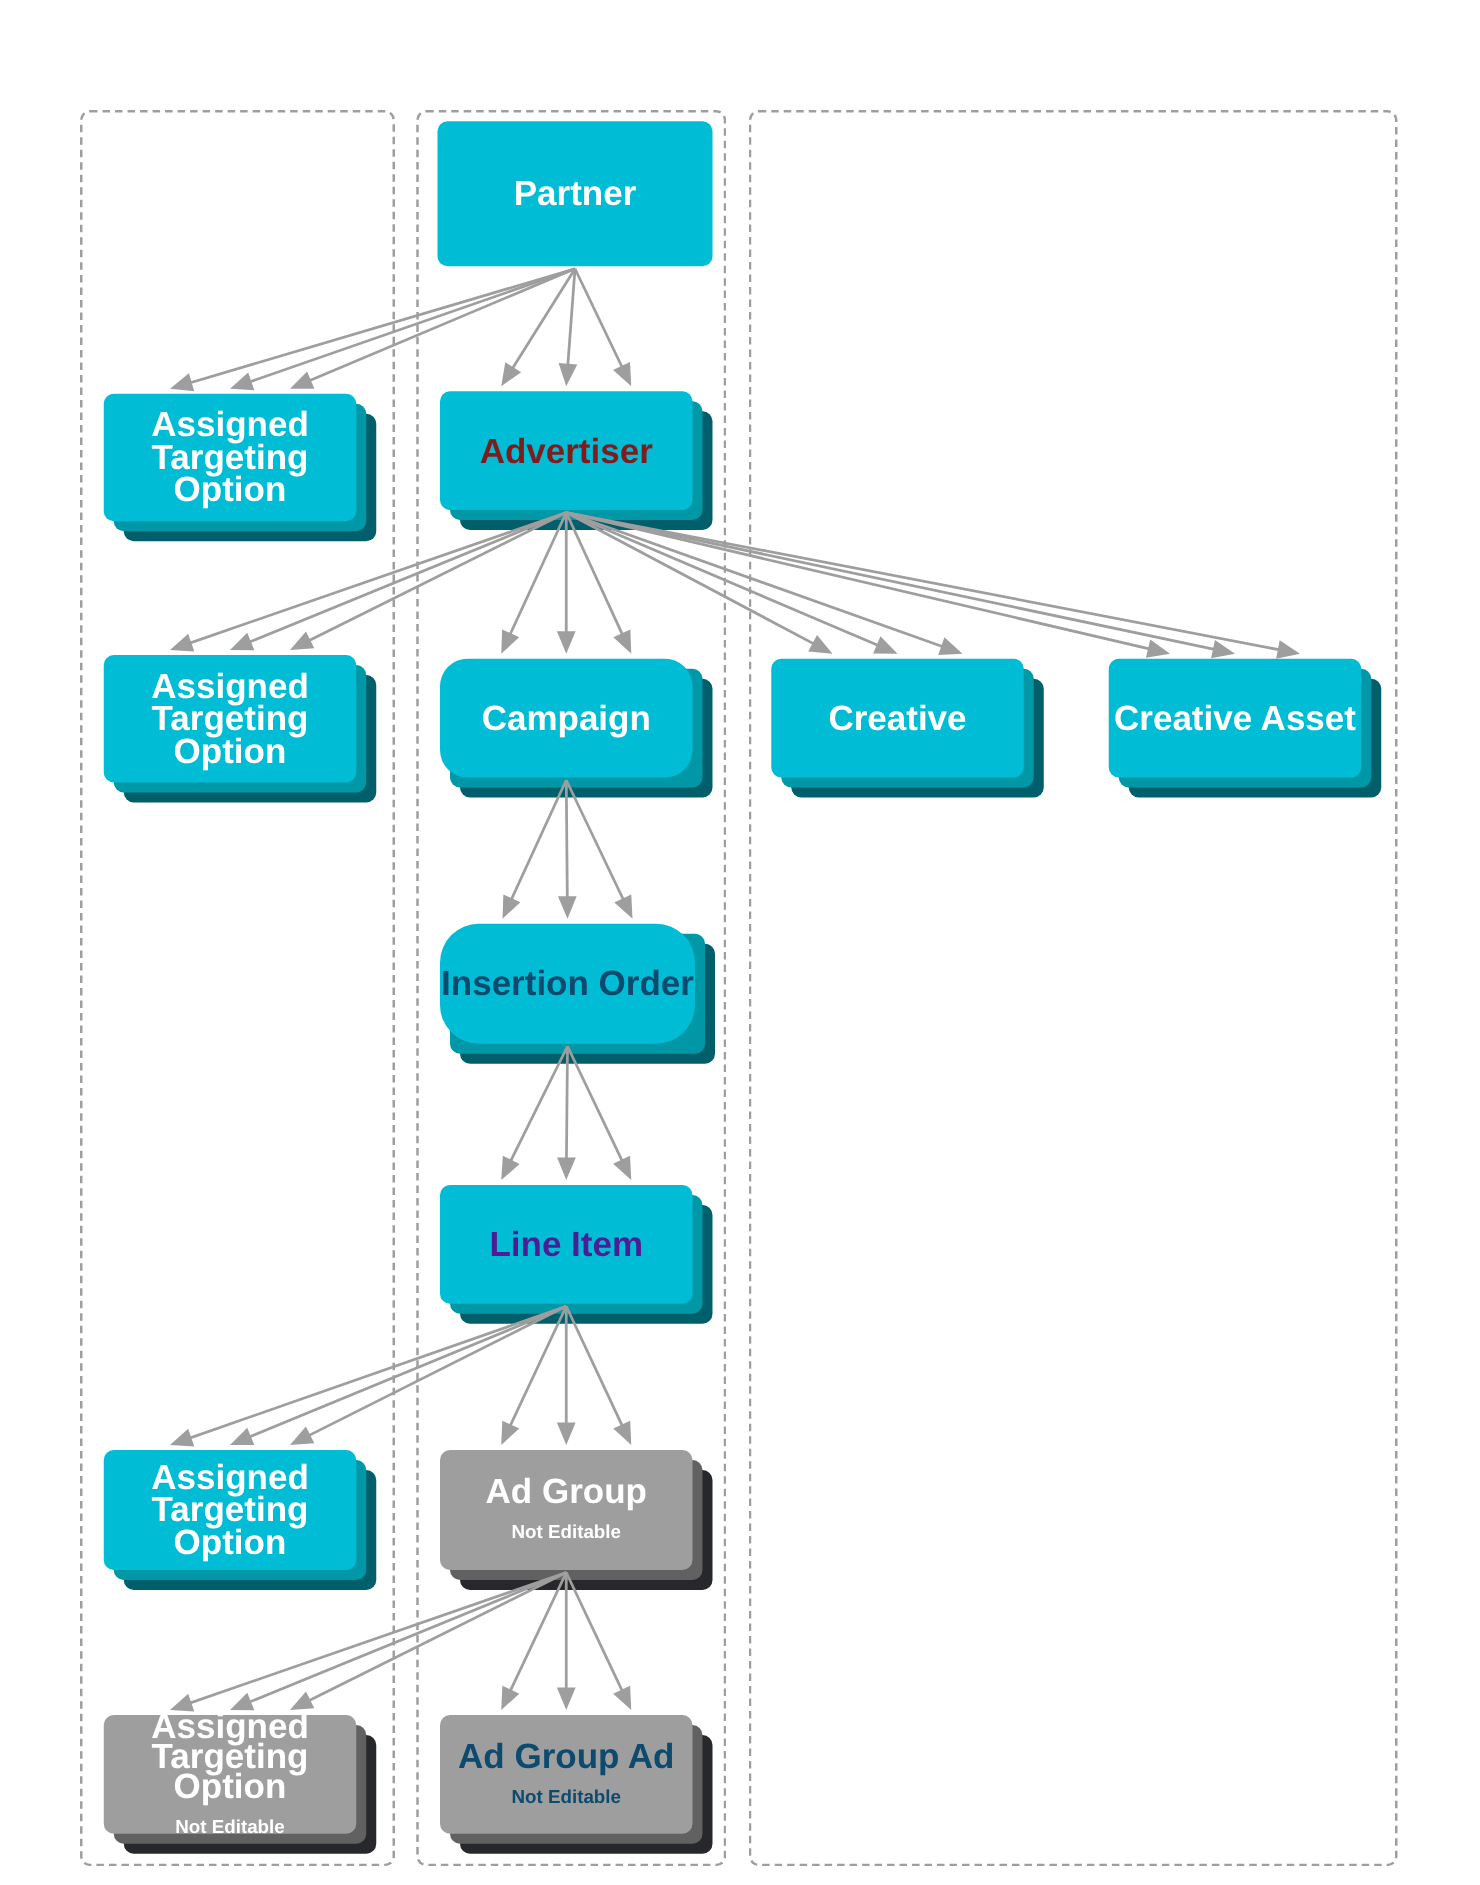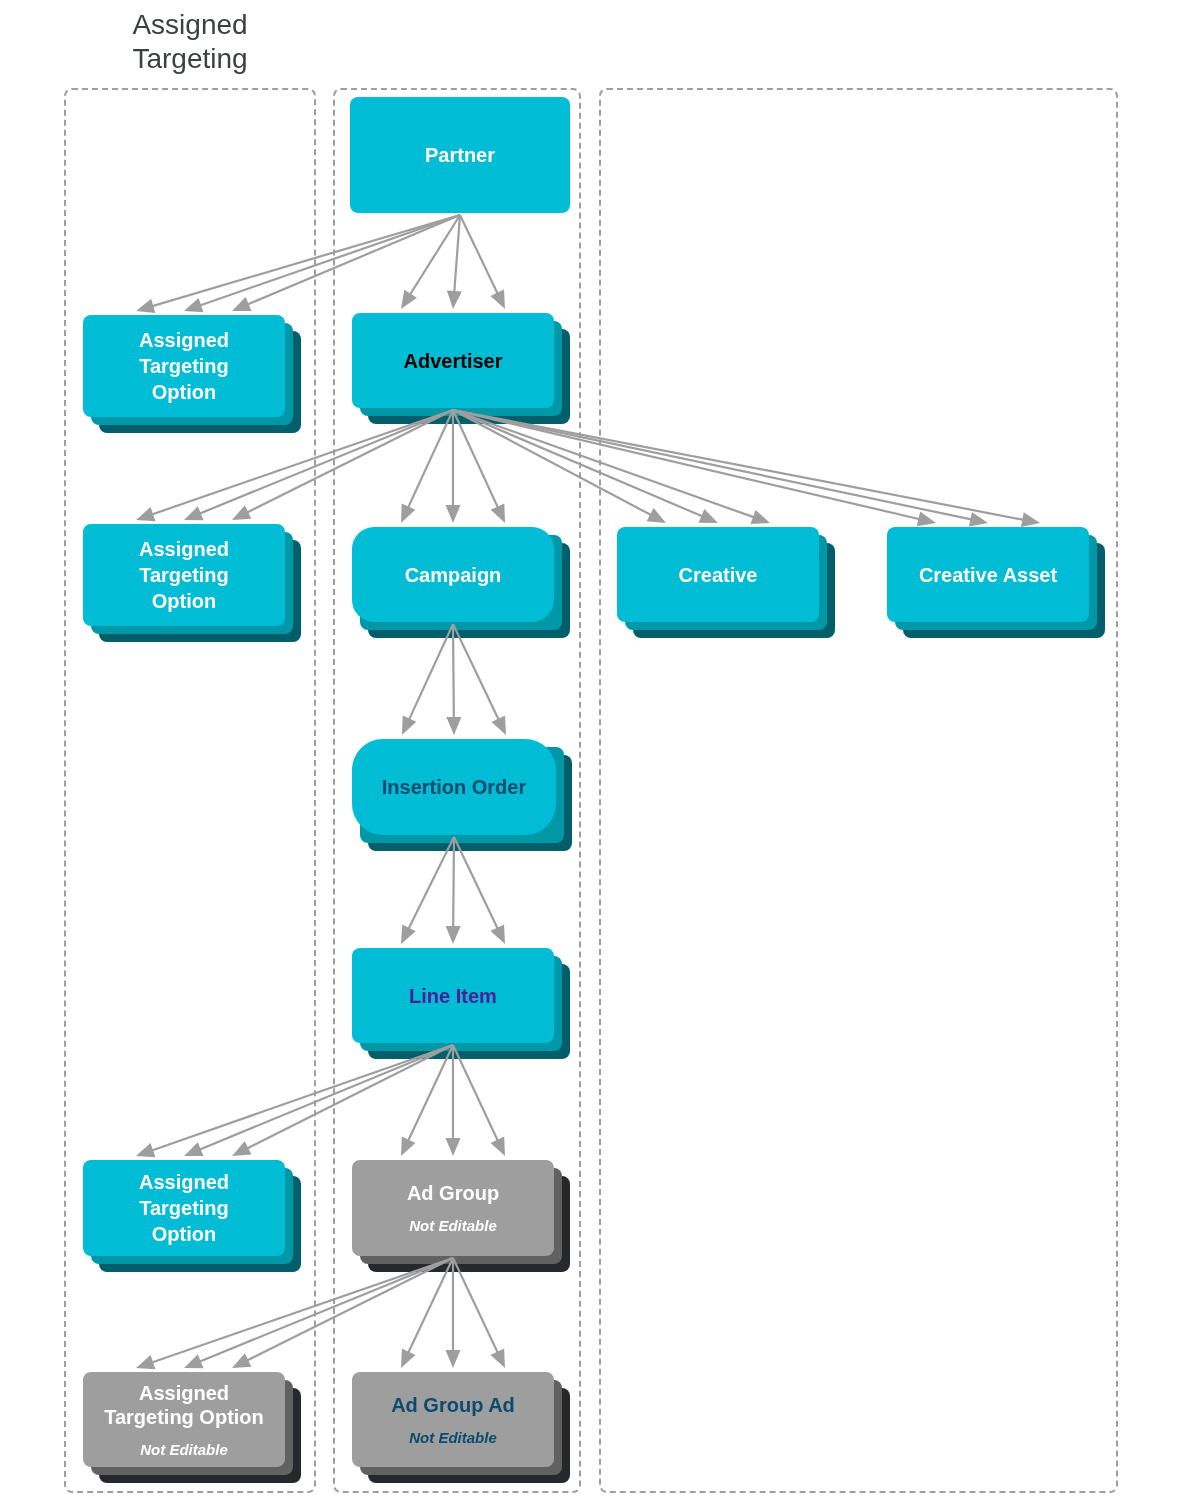--- a/index.html
+++ b/index.html
@@ -23,32 +23,31 @@
     position:absolute;left:0;top:0;width:100%;height:100%;border-radius:8px;
     display:flex;flex-direction:column;align-items:center;justify-content:center;
     color:#fff;text-align:center;
   }
   .node.cyan .face{background:var(--cyan,#00BCD4);}
   .node.cyan .stack.s1{background:var(--cyan-s1,#0097A7);}
   .node.cyan .stack.s2{background:var(--cyan-s2,#015F6B);}
   .node.gray .face{background:var(--gray,#9E9E9E);}
   .node.gray .stack.s1{background:var(--gray-s1,#616161);}
   .node.gray .stack.s2{background:var(--gray-s2,#26282B);}
-  .lbl{font-size:20px;line-height:26px;font-weight:700;}
+  .lbl{font-size:28px;line-height:26px;font-weight:700;}
   .sub{font-size:15px;line-height:18px;font-weight:700;margin-top:16px;}
   .node.has-sub .lbl{line-height:24px;}
-  .node.has-sub .sub{margin-top:12px;font-style:italic;}
+  .node.has-sub .sub{margin-top:12px;}
   svg.edges{position:absolute;left:0;top:0;pointer-events:none;}
 </style>
 </head>
 <body>
 
 <div class="canvas" style="--cyan: #00BCD4; --cyan-s1: #0097A7; --cyan-s2: #015F6B; --gray: #9E9E9E; --gray-s1: #616161; --gray-s2: #26282B; --border-col: #9E9E9E; --title-col: #3C4043;">
 
-  <div class="col-title" style="left:100px;top:8px;width:180px;">Assigned Targeting</div>
 
   <div class="col-region" style="left:64px;top:88px;width:252px;height:1405px;"></div>
   <div class="col-region" style="left:333px;top:88px;width:248px;height:1405px;"></div>
   <div class="col-region" style="left:599px;top:88px;width:519px;height:1405px;"></div>
 
   <div id="nodes">
       <div class="node cyan" style="left: 350px; top: 97px; width: 220px; height: 116px;">
         <div class="face" style="color: rgb(255, 255, 255);">
           <div class="lbl">
             <div>Partner</div>
@@ -62,21 +61,21 @@
           <div class="lbl">
             <div>Assigned</div>
             <div>Targeting</div>
             <div>Option</div>
           </div>
         </div>
       </div>
       <div class="node cyan" style="left: 352px; top: 313px; width: 202px; height: 95px;">
         <div class="stack s2"></div>
         <div class="stack s1"></div>
-        <div class="face" style="color: #000000; text-align: right;">
+        <div class="face" style="color: #7f1d1d; text-align: right;">
           <div class="lbl">
             <div>Advertiser</div>
           </div>
         </div>
       </div>
       <div class="node cyan" style="left: 83px; top: 524px; width: 202px; height: 102px;">
         <div class="stack s2"></div>
         <div class="stack s1"></div>
         <div class="face" style="color: rgb(255, 255, 255);">
           <div class="lbl">

